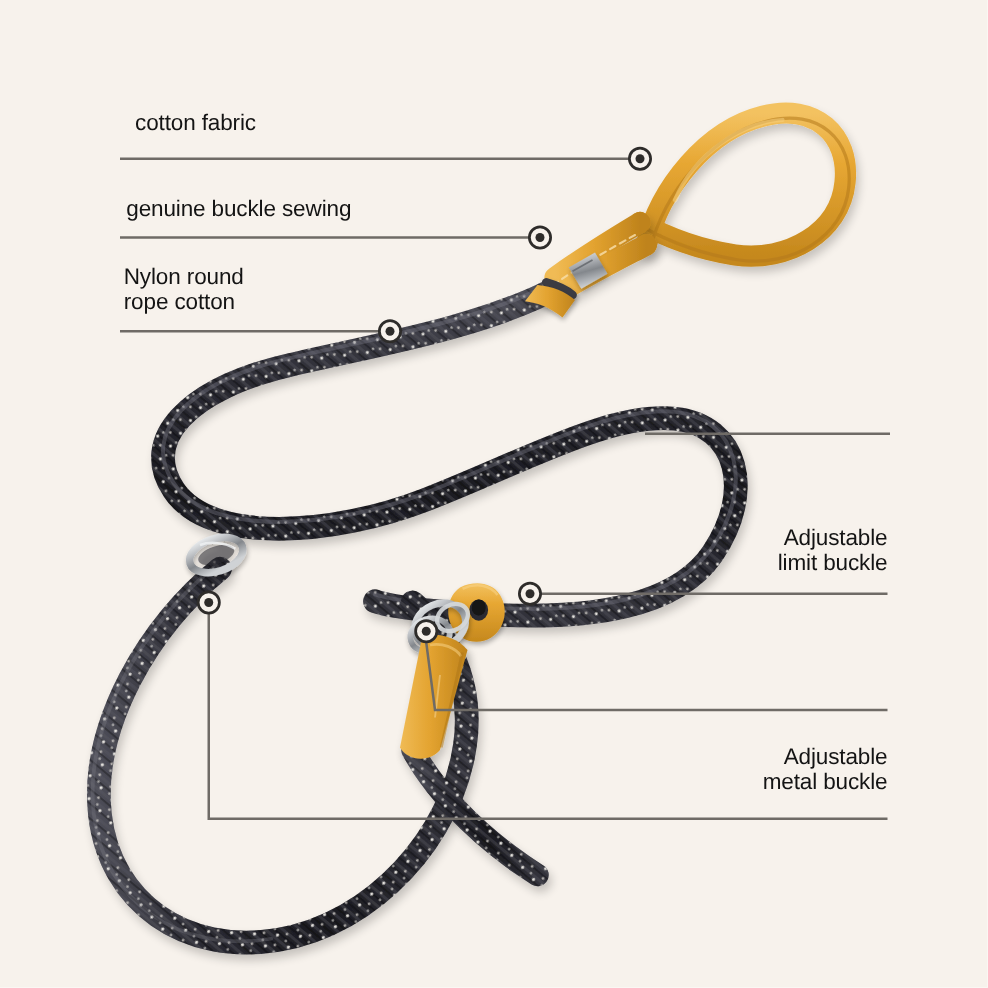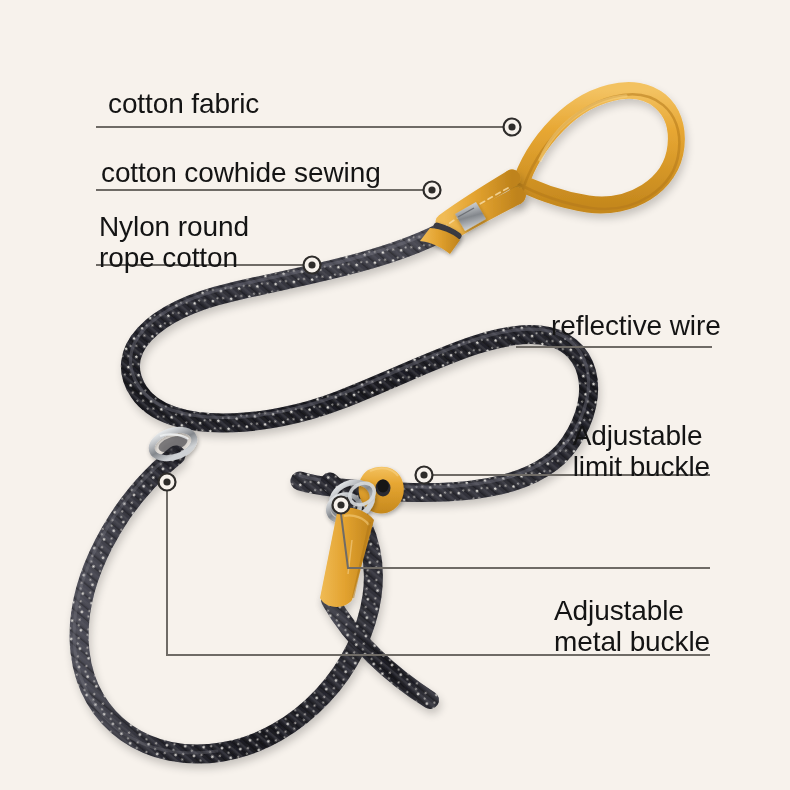--- a/index.html
+++ b/index.html
@@ -27,28 +27,28 @@
   #overlay {
     position: absolute;
     left: 0; top: 0;
     width: 790px;
     height: 790px;
   }
   .callout-label {
     position: absolute;
     color: #141414;
     font-family: "Liberation Sans", sans-serif;
-    font-size: 28px;
+    font-size: 18px;
     line-height: 1.12;
     letter-spacing: -0.1px;
     white-space: pre;
     font-weight: 400;
   }
   .callout-label.right {
-    text-align: left;
+    text-align: right;
   }
   .callout-label.left {
     text-align: left;
   }
 </style>
 </head>
 <body>
 
 <div id="stage">
 
@@ -295,26 +295,25 @@
       </g>
       <g>
         <path d="M 167 491 L 167 655 L 710 655" fill="none" stroke="#6f6b66" stroke-width="2"></path>
         <circle cx="167" cy="482" r="8.5" fill="#f7f2ec" stroke="#2e2c2a" stroke-width="2.2"></circle>
         <circle cx="167" cy="482" r="3.6" fill="#2e2c2a"></circle>
       </g>
     </svg>
 
   <div class="callout-label left" style="left:108px; top:88px;">cotton fabric</div>
 
-  <div class="callout-label left" style="left:101px; top:157px;">cotton cowhide sewing</div>
+  <div class="callout-label left" style="left:101px; top:157px;">genuine buckle sewing</div>
 
   <div class="callout-label left" style="left:99px; top:211px;">Nylon round
 rope cotton</div>
 
-  <div class="callout-label left" style="left:551px; top:310px;">reflective wire</div>
 
   <div class="callout-label right" style="right:80px; top:420px;">Adjustable
 limit buckle</div>
 
 
   <div class="callout-label right" style="right:80px; top:595px;">Adjustable
 metal buckle</div>
 
 </div>
 

